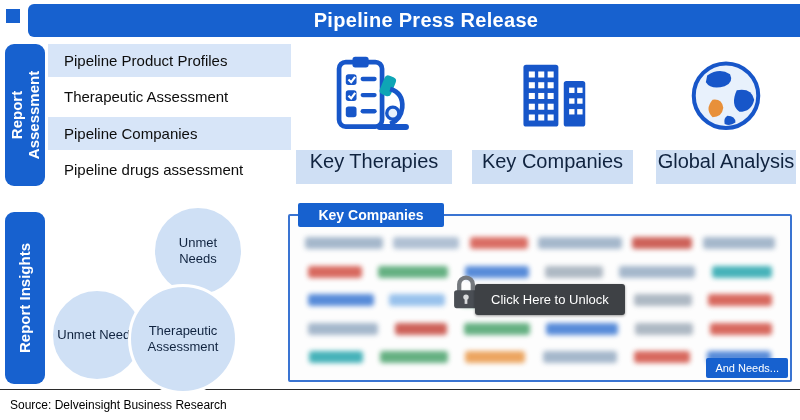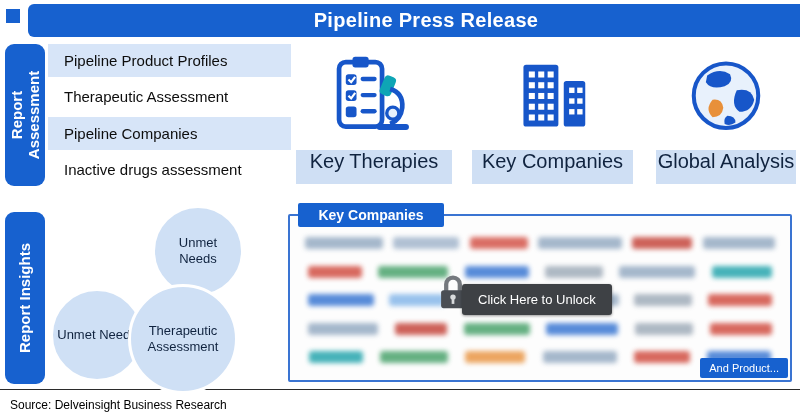--- a/index.html
+++ b/index.html
@@ -50,21 +50,21 @@
   
   .panel { position: absolute; left: 288px; top: 214px; width: 504px; height: 168px;
            border: 2px solid #3a74d2; border-radius: 2px; background: #fdfdfd; }
   .panel-tab { position: absolute; left: 8px; top: -13px; width: 146px; height: 24px; background: #1761cf;
                color: #fff; font-size: 14px; font-weight: bold; display: flex; align-items: center;
                justify-content: center; border-radius: 2px; z-index: 4; }
   .logos-grid { position: absolute; left: 10px; right: 10px; top: 18px; bottom: 14px;
                 display: flex; flex-wrap: wrap; align-content: space-between; justify-content: space-around;
                 z-index: 1; }
   .blob { height: 12px; border-radius: 3px; filter: blur(2.6px); opacity: .8; margin: 3px 4px; }
-  .unlock-wrap { position: absolute; left: 146px; top: 55px; z-index: 5; display: flex; align-items: flex-end; }
+  .unlock-wrap { position: absolute; left: 159px; top: 55px; z-index: 5; display: flex; align-items: flex-end; }
   .unlock-btn { background: #3e4145; color: #fff; font-size: 13px; padding: 8px 16px; border-radius: 3px;
                 margin-left: -8px; margin-bottom: 2px; box-shadow: 0 1px 3px rgba(0,0,0,.4); cursor: pointer; }
   .others-badge { position: absolute; right: 2px; bottom: 2px; background: #1761cf; color: #fff;
                   font-size: 11px; padding: 4px 9px; border-radius: 2px; z-index: 3; }
 
   
   .footer { position: absolute; left: 0; top: 389px; width: 800px; height: 31px; background: #fff;
             border-top: 1px solid #2b2b2b; display: flex; align-items: center;
             justify-content: space-between; padding: 0 10px; }
   .source { font-size: 12px; color: #000; }
@@ -91,21 +91,21 @@
     <div class="assess-row alt">
         <span>Pipeline Product Profiles</span>
       </div>
     <div class="assess-row">
         <span>Therapeutic Assessment</span>
       </div>
     <div class="assess-row alt">
         <span>Pipeline Companies</span>
       </div>
     <div class="assess-row">
-        <span>Inactive drugs assessment</span>
+        <span>Pipeline drugs assessment</span>
       </div>
   </div>
 
   <div class="card card1">
     <div class="iconbox">
       <svg width="86" height="86" viewBox="0 0 64 64">
         <rect x="6" y="6" width="32" height="48" rx="5" fill="#fff" stroke="#1756c9" stroke-width="3.5"></rect>
         <rect x="16" y="2" width="12" height="8" rx="2" fill="#1756c9"></rect>
         <rect x="11" y="15" width="8" height="8" rx="2" fill="#1756c9"></rect>
         <path d="M13 19 l2 2 3 -4" stroke="#fff" stroke-width="1.6" fill="none"></path>
@@ -233,20 +233,20 @@
       <span>
         <svg width="34" height="42" viewBox="0 0 40 46">
           <path d="M12 22 v-8 a8 8 0 0 1 16 0 v8" stroke="#75797e" stroke-width="5" fill="none"></path>
           <rect x="6" y="21" width="28" height="21" rx="3" fill="#4a4e54"></rect>
           <circle cx="20" cy="29" r="3.2" fill="#d9dbdd"></circle>
           <rect x="18.4" y="29" width="3.2" height="8" fill="#d9dbdd"></rect>
         </svg>
       </span>
       <span class="unlock-btn">Click Here to Unlock</span>
     </div>
-    <div class="others-badge">And Product...</div>
+    <div class="others-badge">And Needs...</div>
   </div>
 
   <div class="footer">
     <span class="source">Source: Delveinsight Business Research</span>
   </div>
 
 </div>
 
 </body></html>

